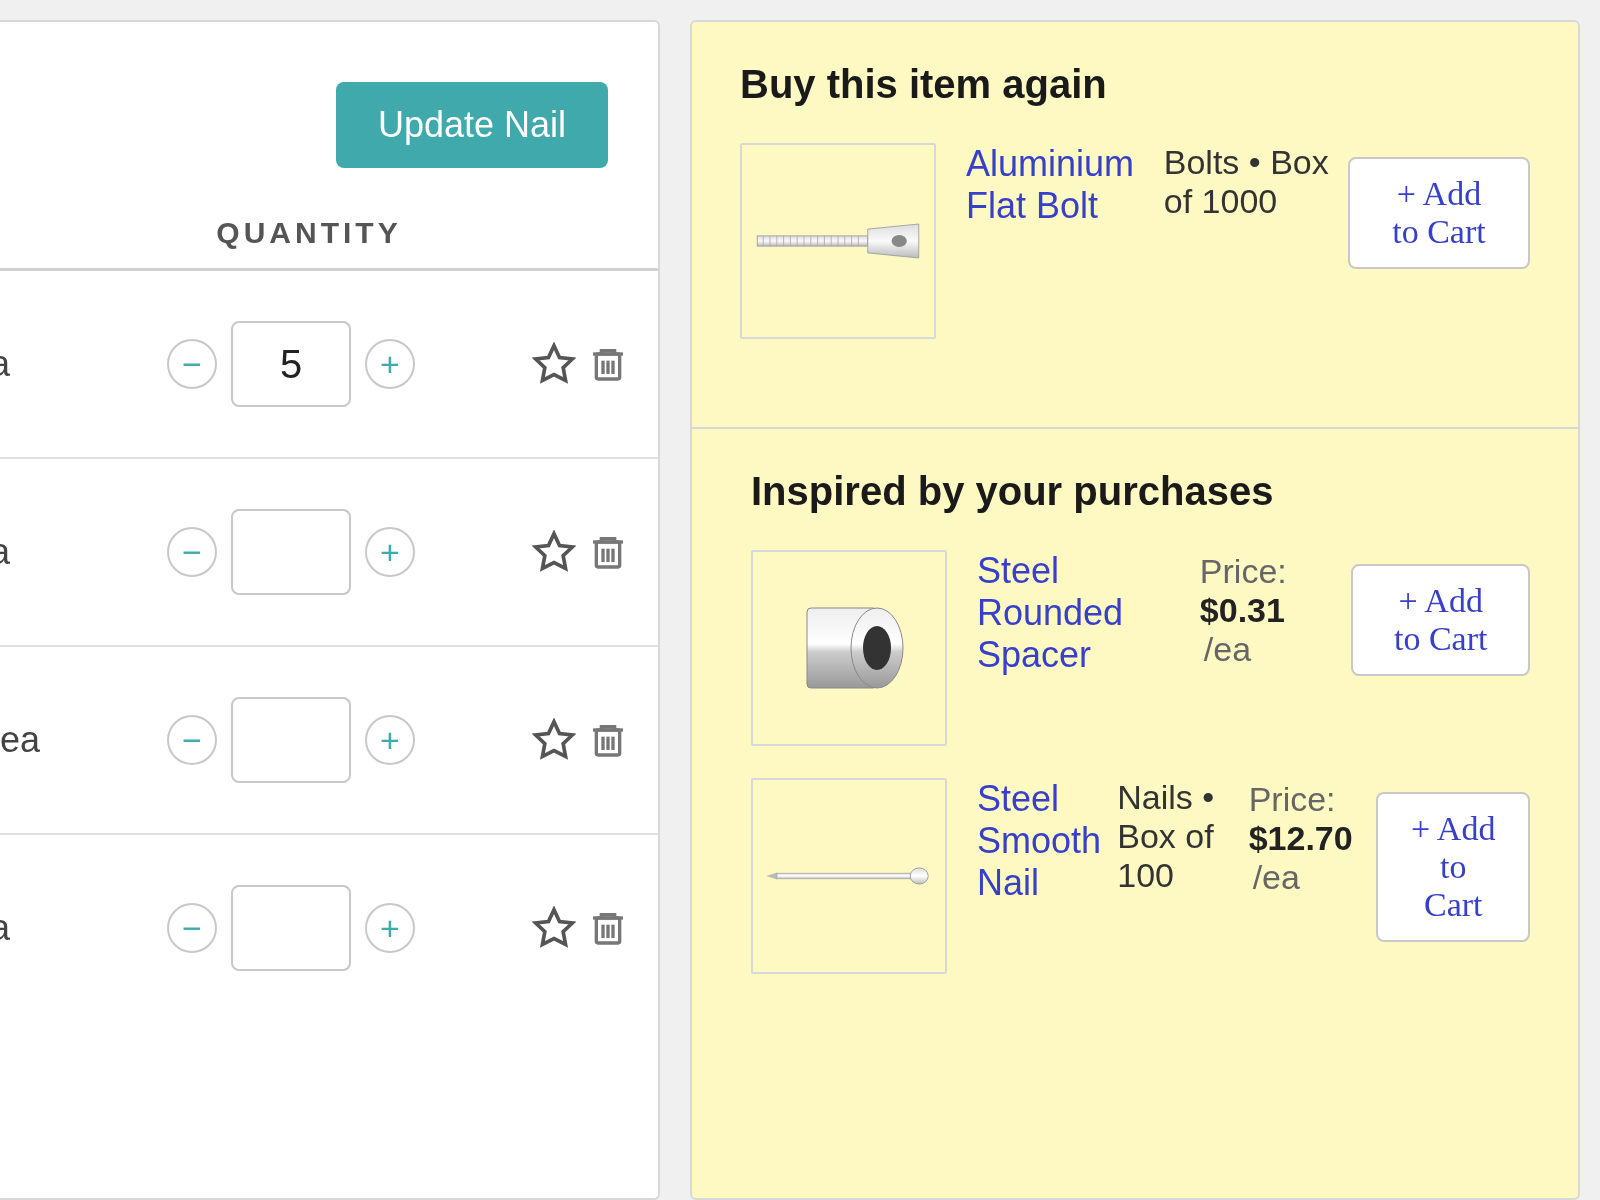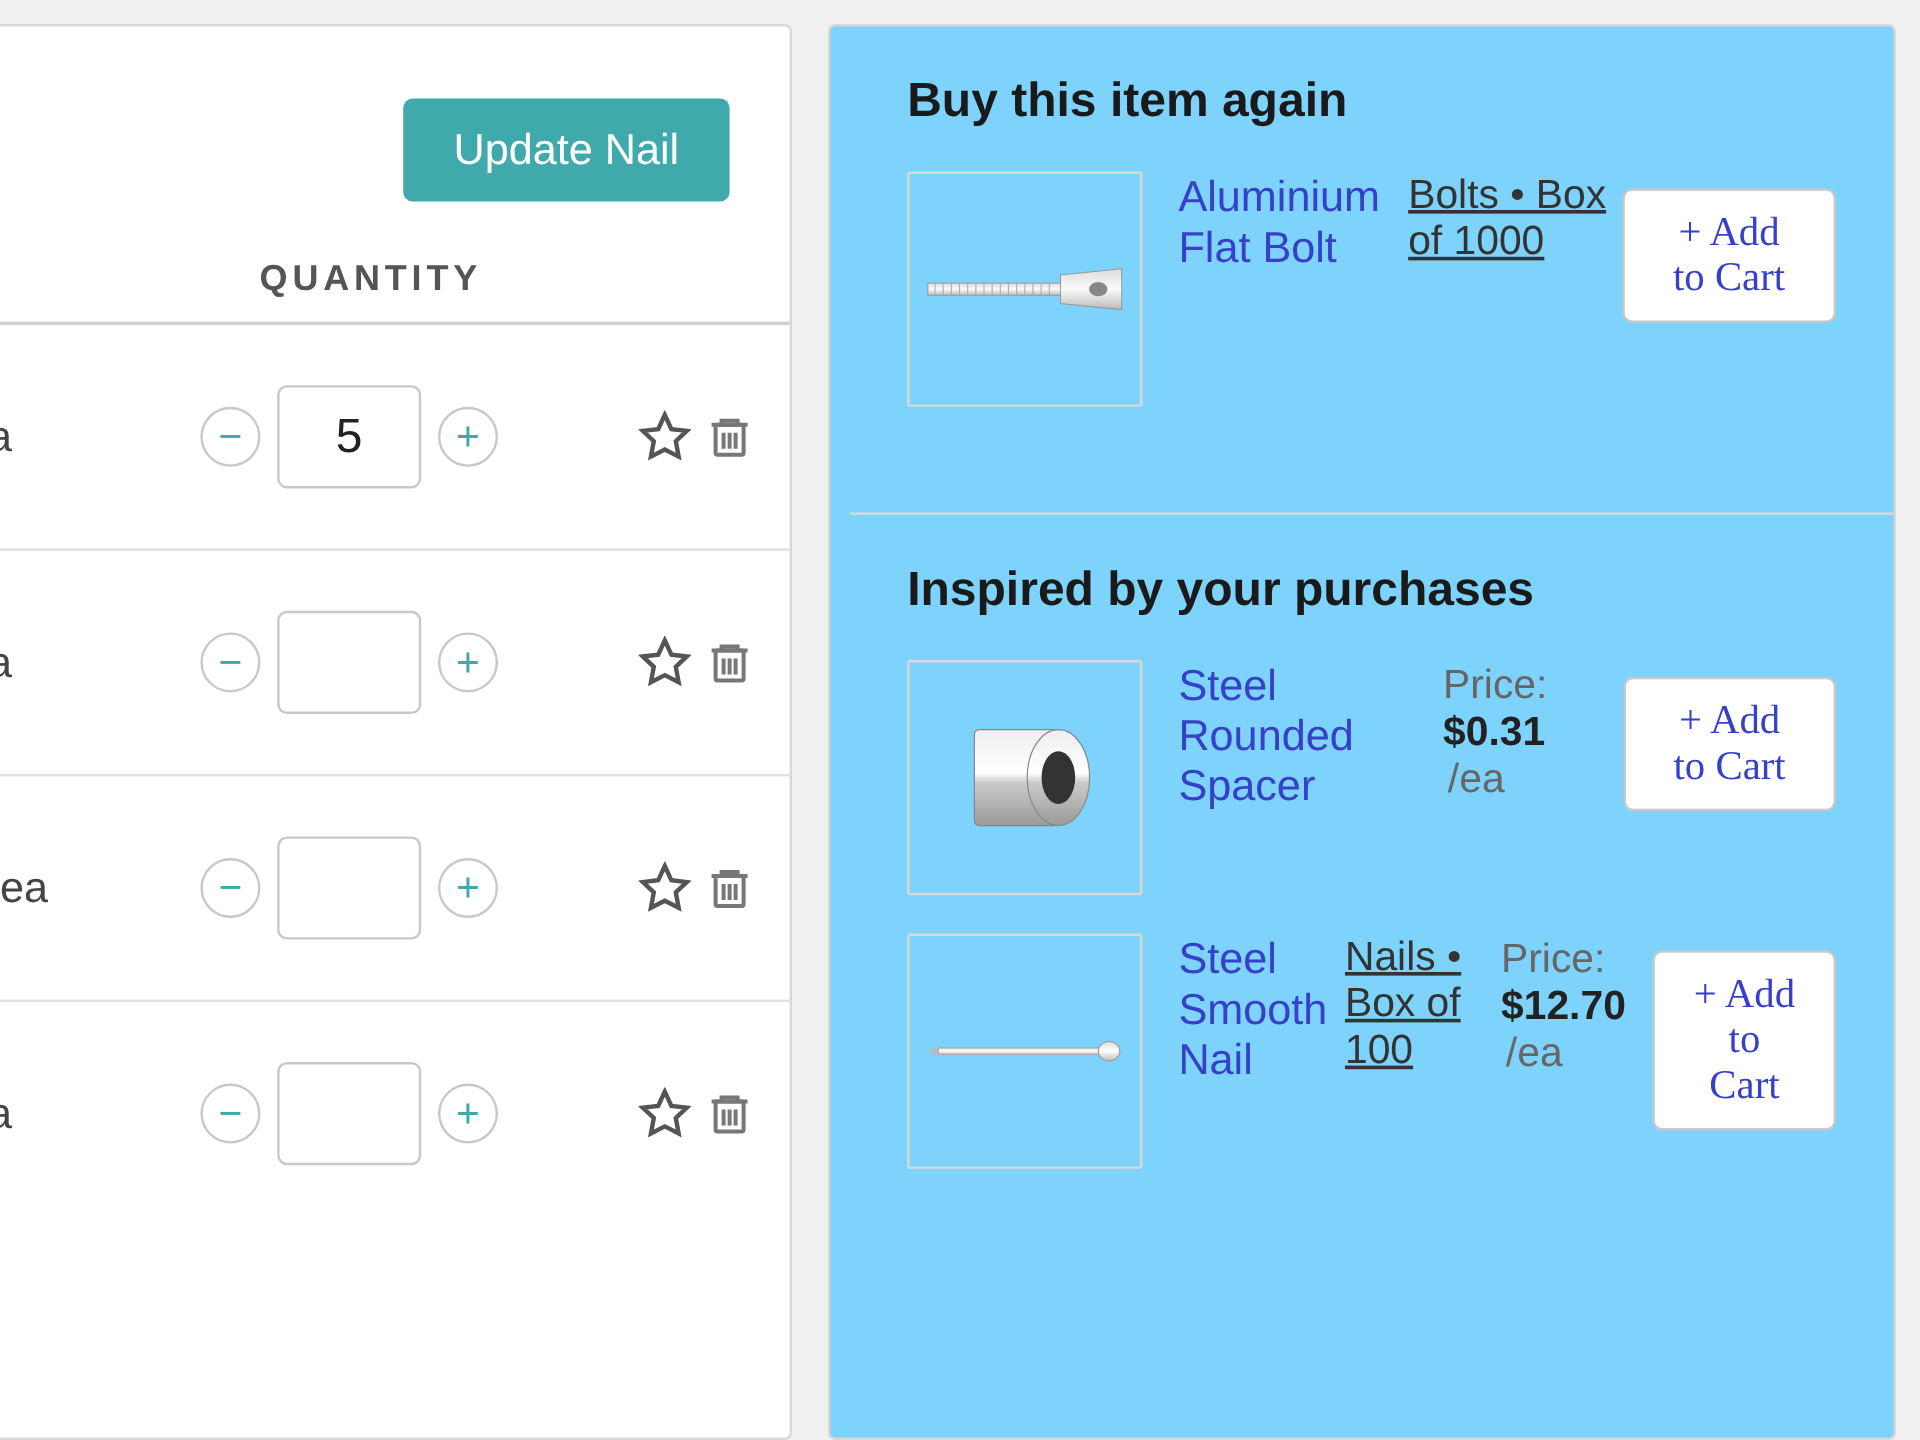--- a/index.html
+++ b/index.html
@@ -22,28 +22,27 @@
     border: 2px solid #d8d8d8;
     border-left: none;
     border-radius: 0 6px 6px 0;
     width: 700px;
     flex-shrink: 0;
     display: flex;
     flex-direction: column;
     margin-left: -40px;
   }
   .right-panel {
-    background: #7dd3fc;
+    background: #fef9c3;
     border: 2px solid #d8d8d8;
     border-radius: 6px;
     flex: 1;
     display: flex;
     flex-direction: column;
     overflow: hidden;
-    padding-left: 16px;
   }
   .update-row {
     display: flex;
     justify-content: flex-end;
     padding: 60px 50px 40px;
   }
   .btn-update {
     background: #3fa9ac;
     color: #fff;
     border: none;
@@ -115,21 +114,21 @@
     cursor: pointer;
     padding: 0;
     display: flex;
   }
   .icon-btn svg { display: block; }
 
   .section-block {
     padding: 40px 48px 56px;
     border-bottom: 2px solid #d8d8d8;
   }
-  .section-block:last-child { border-bottom: none; }
+  .section-block:last-child { border-bottom: none; margin-left: 11px; }
   .section-title {
     font-size: 40px;
     font-weight: 700;
     color: #1a1a1a;
     margin-bottom: 36px;
   }
   .product-item {
     display: flex;
     gap: 30px;
     margin-bottom: 32px;
@@ -151,21 +150,20 @@
     gap: 8px;
   }
   .product-name {
     color: #3740c8;
     font-size: 36px;
     font-weight: 400;
   }
   .product-meta {
     color: #333;
     font-size: 34px;
-    text-decoration: underline;
   }
   .price-line {
     font-size: 34px;
     color: #555;
     margin-top: 2px;
   }
   .price-label { color: #666; }
   .price-strike {
     color: #c0392b;
     text-decoration: line-through;

